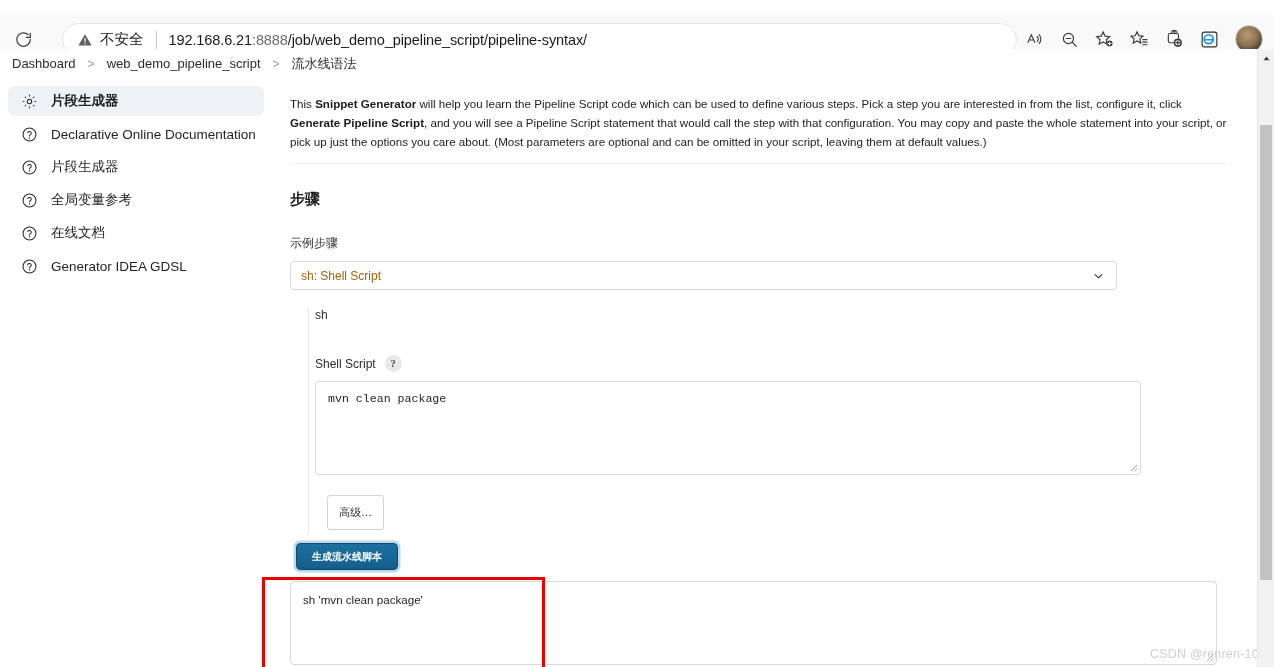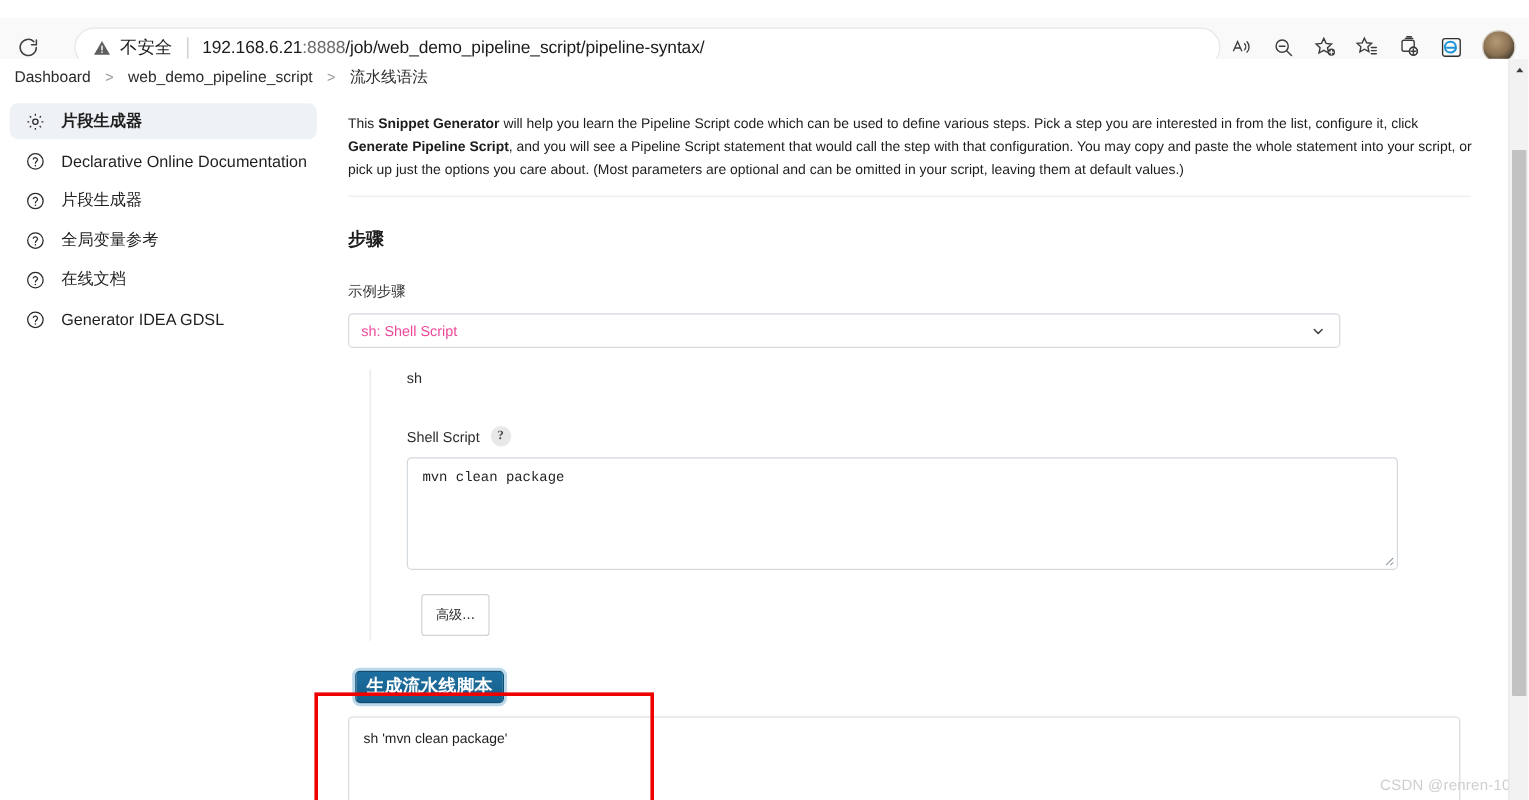--- a/index.html
+++ b/index.html
@@ -127,32 +127,32 @@
     margin-top: 26px; font-size: 12px; color: #333;
     font-family: "DejaVu Sans", "Liberation Sans", sans-serif;
   }
 
   #step-select {
     margin-top: 9px; width: 827px; height: 29px;
     border: 1px solid #d4d9de; border-radius: 4px;
     background: #fff; display: flex; align-items: center;
     padding: 0 10px; cursor: pointer; position: relative;
   }
-  #step-select-value { font-size: 12px; color: #ec4899; }
+  #step-select-value { font-size: 12px; color: #a16207; }
   #step-select-chevron {
     position: absolute; right: 11px; top: 50%;
     transform: translateY(-50%); color: #3b3b3b;
     display: flex;
   }
 
   
   #step-config {
     margin-top: 18px; margin-left: 18px;
     border-left: 1px solid #e4e7ea;
-    padding-left: 30px; padding-bottom: 4px;
+    padding-left: 6px; padding-bottom: 4px;
     width: 860px;
   }
   #step-name { font-size: 12px; color: #2b2b2b; }
 
   #shell-label-row {
     margin-top: 33px; display: flex; align-items: center; gap: 9px;
   }
   #shell-label { font-size: 12px; color: #2b2b2b; }
   .help-badge {
     width: 17px; height: 17px; border-radius: 50%;
@@ -179,27 +179,27 @@
     margin-top: 20px; margin-left: 12px;
     width: 57px; height: 35px;
     border: 1px solid #d0d4d8; border-radius: 3px;
     background: #fff; cursor: pointer;
     display: flex; align-items: center; justify-content: center;
     font-size: 11px; color: #2b2b2b;
     font-family: "DejaVu Sans", "Liberation Sans", sans-serif;
   }
 
   #generate-btn {
-    margin-top: 25px; margin-left: 6px;
-    width: 124px; height: 27px;
+    margin-top: 9px; margin-left: 6px;
+    width: 102px; height: 27px;
     border-radius: 4px;
     background: linear-gradient(180deg, #1d6fa0 0%, #155e8b 100%);
     border: 1px solid #0f4d73;
     box-shadow: 0 0 0 2.5px #bcd9ec;
-    color: #ffffff; font-size: 15px; font-weight: 700;
+    color: #ffffff; font-size: 10px; font-weight: 700;
     display: flex; align-items: center; justify-content: center;
     cursor: pointer;
     font-family: "DejaVu Sans", "Liberation Sans", sans-serif;
   }
 
   #output-textarea {
     margin-top: 11px; margin-left: 0;
     width: 927px; height: 84px;
     border: 1px solid #d4d9de; border-radius: 4px;
     background: #fff; padding: 11px 12px;

